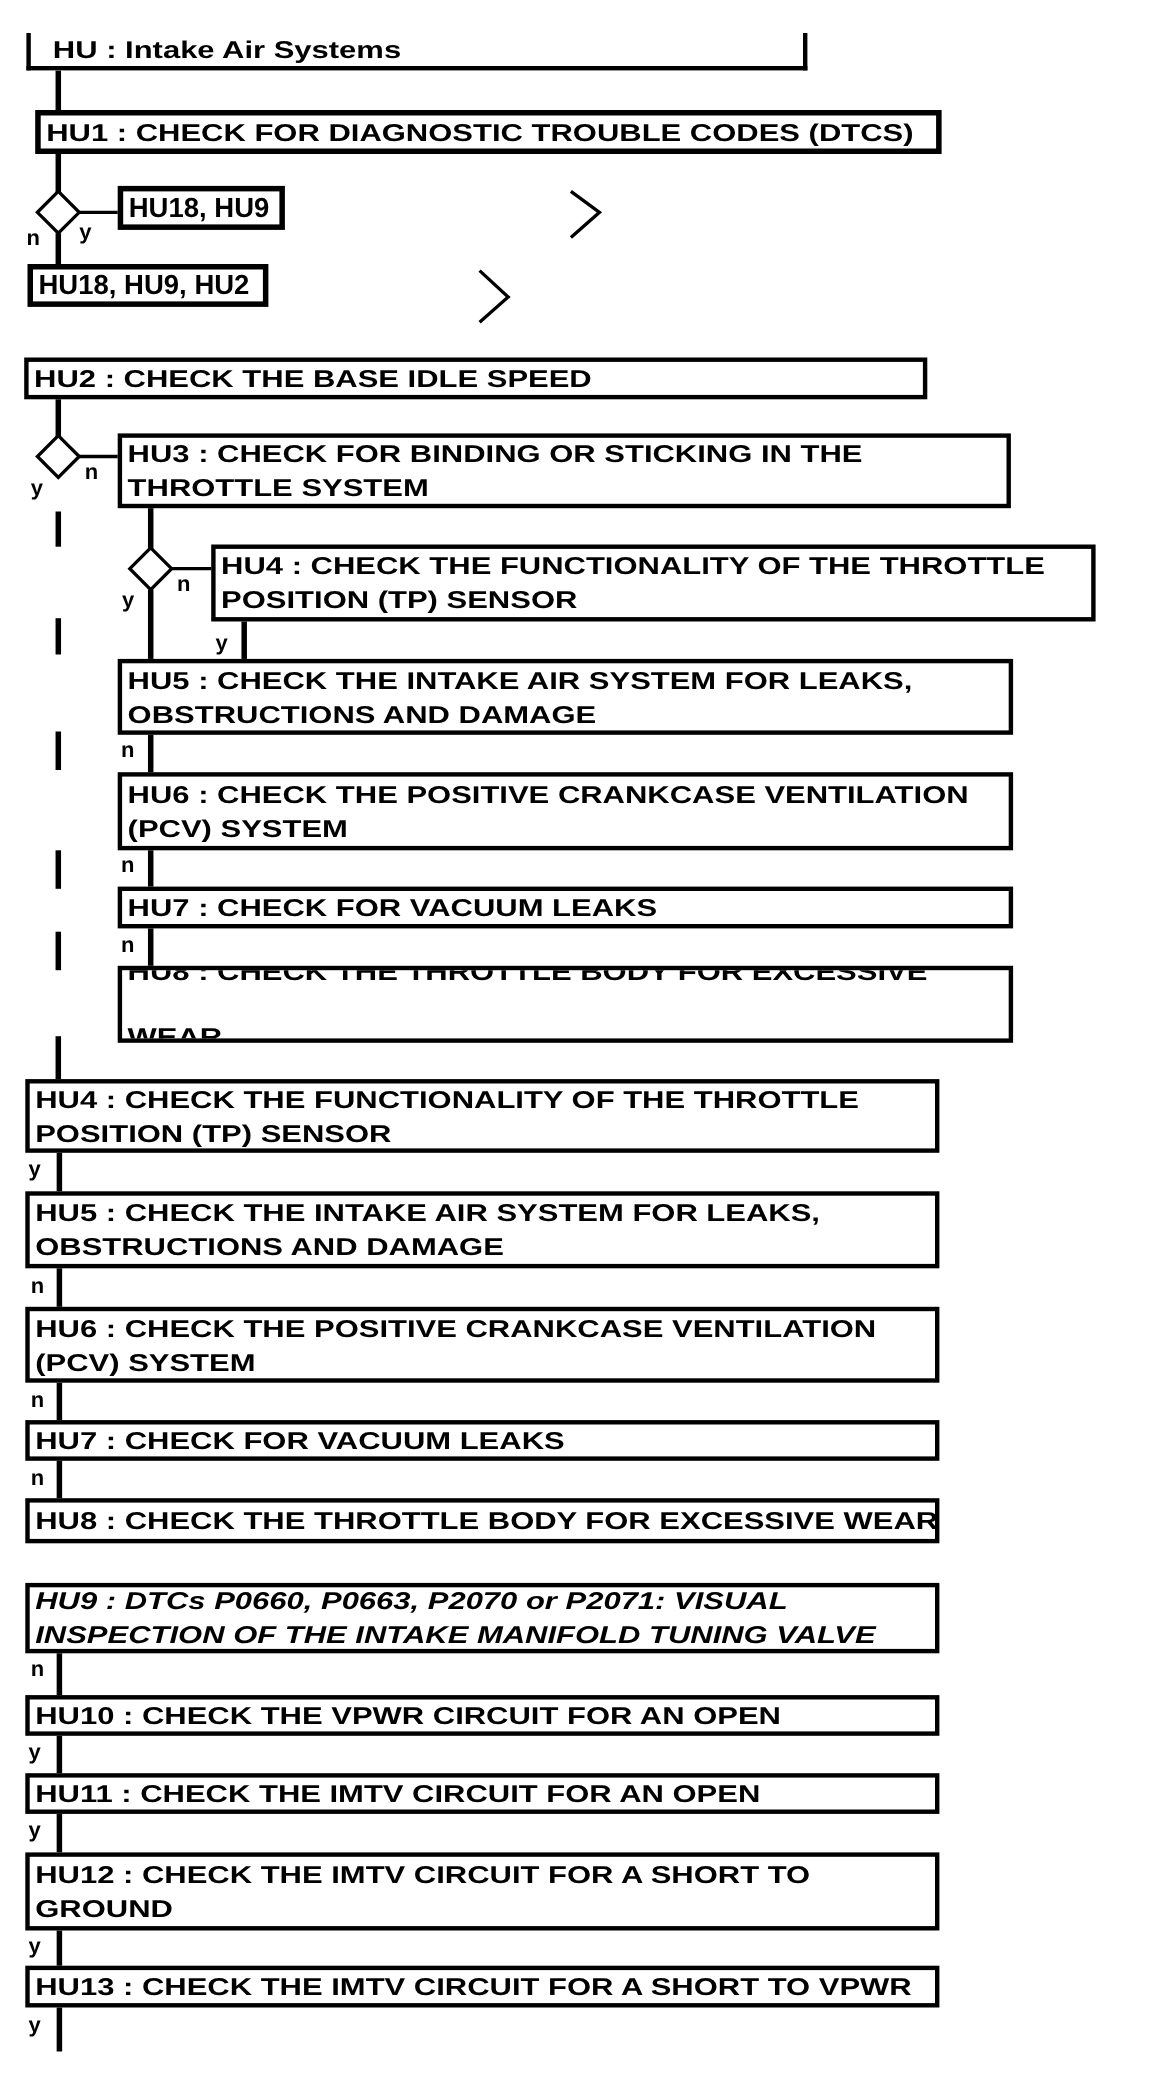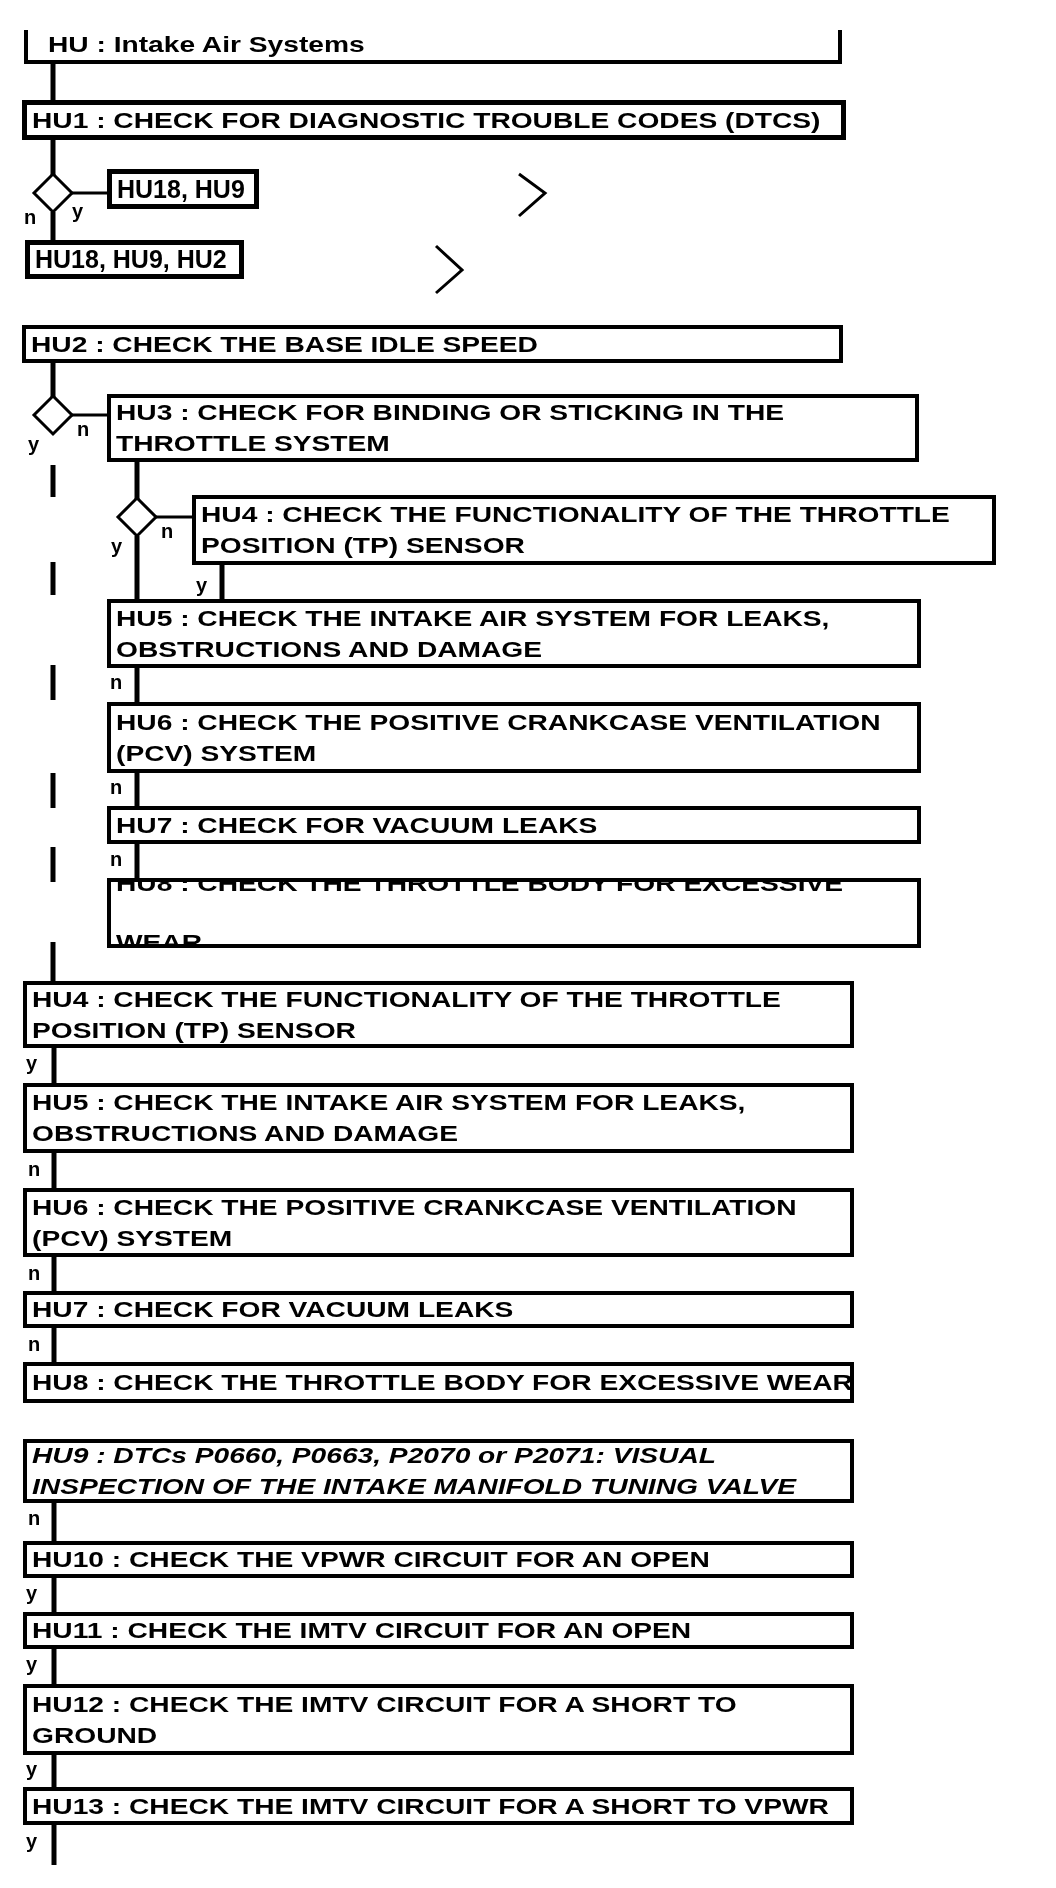--- a/index.html
+++ b/index.html
@@ -84,25 +84,25 @@
     <line x1="54" y1="1152" x2="54" y2="1189" stroke="#000" stroke-width="5"></line>
     <line x1="54" y1="1256" x2="54" y2="1292" stroke="#000" stroke-width="5"></line>
     <line x1="54" y1="1327" x2="54" y2="1363" stroke="#000" stroke-width="5"></line>
     <line x1="54" y1="1502" x2="54" y2="1542" stroke="#000" stroke-width="5"></line>
     <line x1="54" y1="1577" x2="54" y2="1613" stroke="#000" stroke-width="5"></line>
     <line x1="54" y1="1648" x2="54" y2="1685" stroke="#000" stroke-width="5"></line>
     <line x1="54" y1="1754" x2="54" y2="1788" stroke="#000" stroke-width="5"></line>
     <line x1="54" y1="1824" x2="54" y2="1865" stroke="#000" stroke-width="5"></line>
   </svg>
 
-  <div class="node cut" style="left:24px;top:30px;width:818px;height:34px;justify-content:flex-end;padding-left:20px;">
+  <div class="node cut" style="left:24px;top:30px;width:710px;height:34px;justify-content:center;padding-left:20px;">
     <div class="tl">HU : Intake Air Systems</div>
   </div>
 
-  <div class="node" style="left:22px;top:100px;width:824px;height:40px;border-width:5px;">
+  <div class="node" style="left:32px;top:100px;width:824px;height:40px;border-width:5px;">
     <div class="tl">HU1 : CHECK FOR DIAGNOSTIC TROUBLE CODES (DTCS)</div>
   </div>
 
   <div class="node ref" style="left:107px;top:169px;width:152px;height:40px;">
     <div class="tl">HU18, HU9</div>
   </div>
 
   <div class="node ref" style="left:25px;top:240px;width:219px;height:39px;">
     <div class="tl">HU18, HU9, HU2</div>
   </div>

